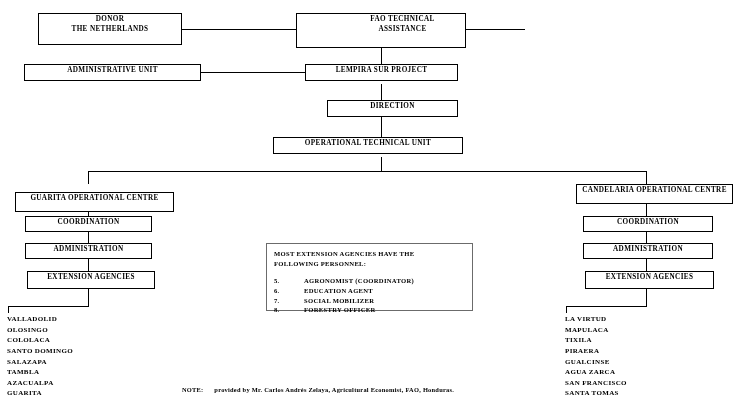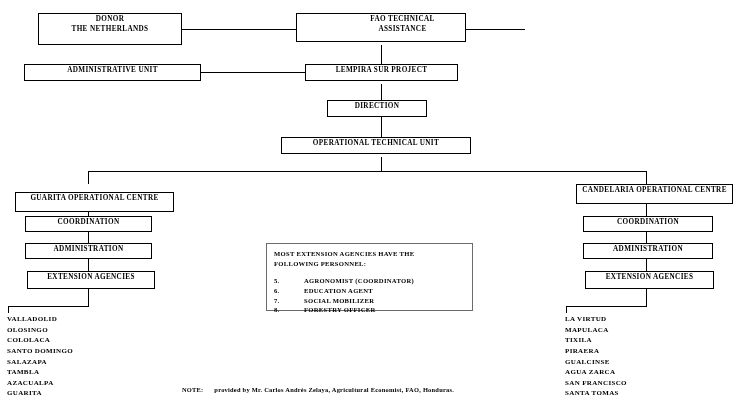--- a/index.html
+++ b/index.html
@@ -124,39 +124,39 @@
   <div class="conn v" style="left:646px; top:259px; height:13px;"></div>
   <div class="conn v" style="left:646px; top:289px; height:17px;"></div>
   <div class="conn h" style="left:566px; top:306px; width:81px;"></div>
   <div class="conn v" style="left:566px; top:306px; height:7px;"></div>
 
   <div class="box" style="left:38px; top:13px; width:144px; height:32px;">
     <span class="line">DONOR</span>
     <span class="line">THE NETHERLANDS</span>
   </div>
 
-  <div class="box" style="left:296px; top:13px; width:170px; height:29px;padding-left:45px;">
+  <div class="box" style="left:296px; top:13px; width:170px; height:35px;padding-left:45px;">
     <span class="line">FAO TECHNICAL</span>
     <span class="line">ASSISTANCE</span>
   </div>
 
 
   <div class="box" style="left:24px; top:64px; width:177px; height:17px;">
     <span class="line">ADMINISTRATIVE UNIT</span>
   </div>
 
   <div class="box" style="left:305px; top:64px; width:153px; height:17px;">
     <span class="line">LEMPIRA SUR PROJECT</span>
   </div>
 
-  <div class="box" style="left:327px; top:100px; width:100px; height:17px;">
+  <div class="box" style="left:327px; top:100px; width:131px; height:17px;">
     <span class="line">DIRECTION</span>
   </div>
 
-  <div class="box" style="left:273px; top:137px; width:190px; height:17px;margin-left:8px;">
+  <div class="box" style="left:273px; top:137px; width:190px; height:17px;">
     <span class="line">OPERATIONAL TECHNICAL UNIT</span>
   </div>
 
   <div class="box" style="left:15px; top:192px; width:159px; height:20px;">
     <span class="line">GUARITA OPERATIONAL CENTRE</span>
   </div>
   <div class="box" style="left:25px; top:216px; width:127px; height:16px;">
     <span class="line">COORDINATION</span>
   </div>
   <div class="box" style="left:25px; top:243px; width:127px; height:16px;">

